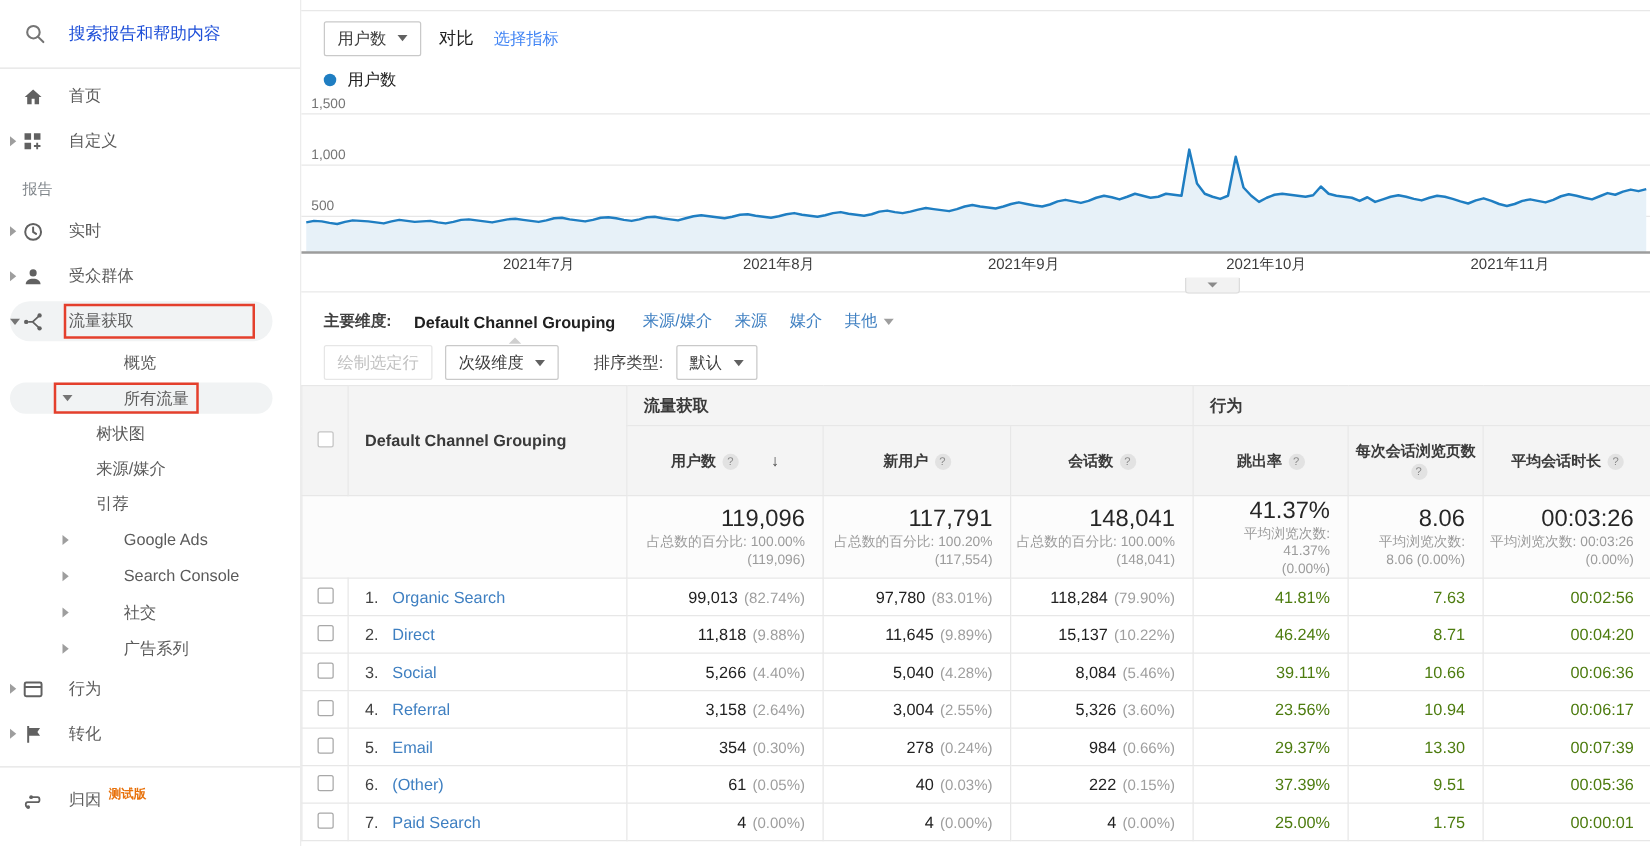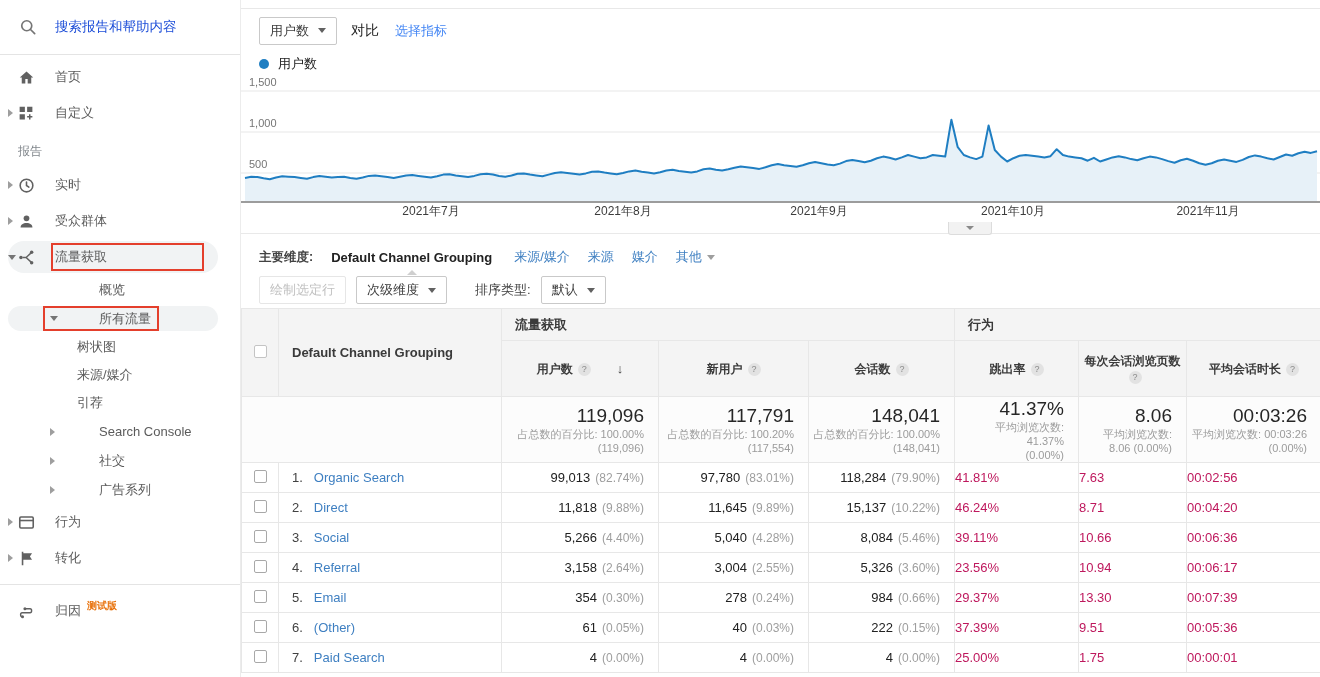--- a/index.html
+++ b/index.html
@@ -90,21 +90,21 @@
   .sum-sub { font-size:11px; color:#9b9b9b; line-height:14px; }
   .data-row td { height:30px; }
   .cell-checkbox { text-align:center; }
   .cell-channel { padding-left:13px; }
   .row-index { color:#424242; margin-right:11px; }
   .row-link { color:var(--link-blue); cursor:pointer; }
   .cell-num { text-align:right; padding-right:14px; }
   .cell-num .val { color:#212121; }
   .cell-num .val.bold { font-weight:normal; }
   .cell-num .pct { color:#9e9e9e; font-size:12px; margin-left:5px; }
-  .cell-plain { padding-right:14px; color:#be185d; }
+  .cell-plain { text-align:right; padding-right:14px; color:#4d7c0f; }
 </style>
 </head>
 <body>
 
 <div class="app">
 
   <aside class="sidebar">
     <div class="search-row">
       <span class="icon">
         <svg viewBox="0 0 24 24" width="20" height="20">
@@ -177,20 +177,24 @@
           <span class="redbox redbox-all-traffic"></span>
         </div>
         <div class="side-item lvl2">
           <span class="label">树状图</span>
         </div>
         <div class="side-item lvl2">
           <span class="label">来源/媒介</span>
         </div>
         <div class="side-item lvl2">
           <span class="label">引荐</span>
+        </div>
+        <div class="side-item lvl1">
+          <span class="caret tri-r"></span>
+          <span class="label">Google Ads</span>
         </div>
         <div class="side-item lvl1">
           <span class="caret tri-r"></span>
           <span class="label">Search Console</span>
         </div>
         <div class="side-item lvl1">
           <span class="caret tri-r"></span>
           <span class="label">社交</span>
         </div>
         <div class="side-item lvl1">

